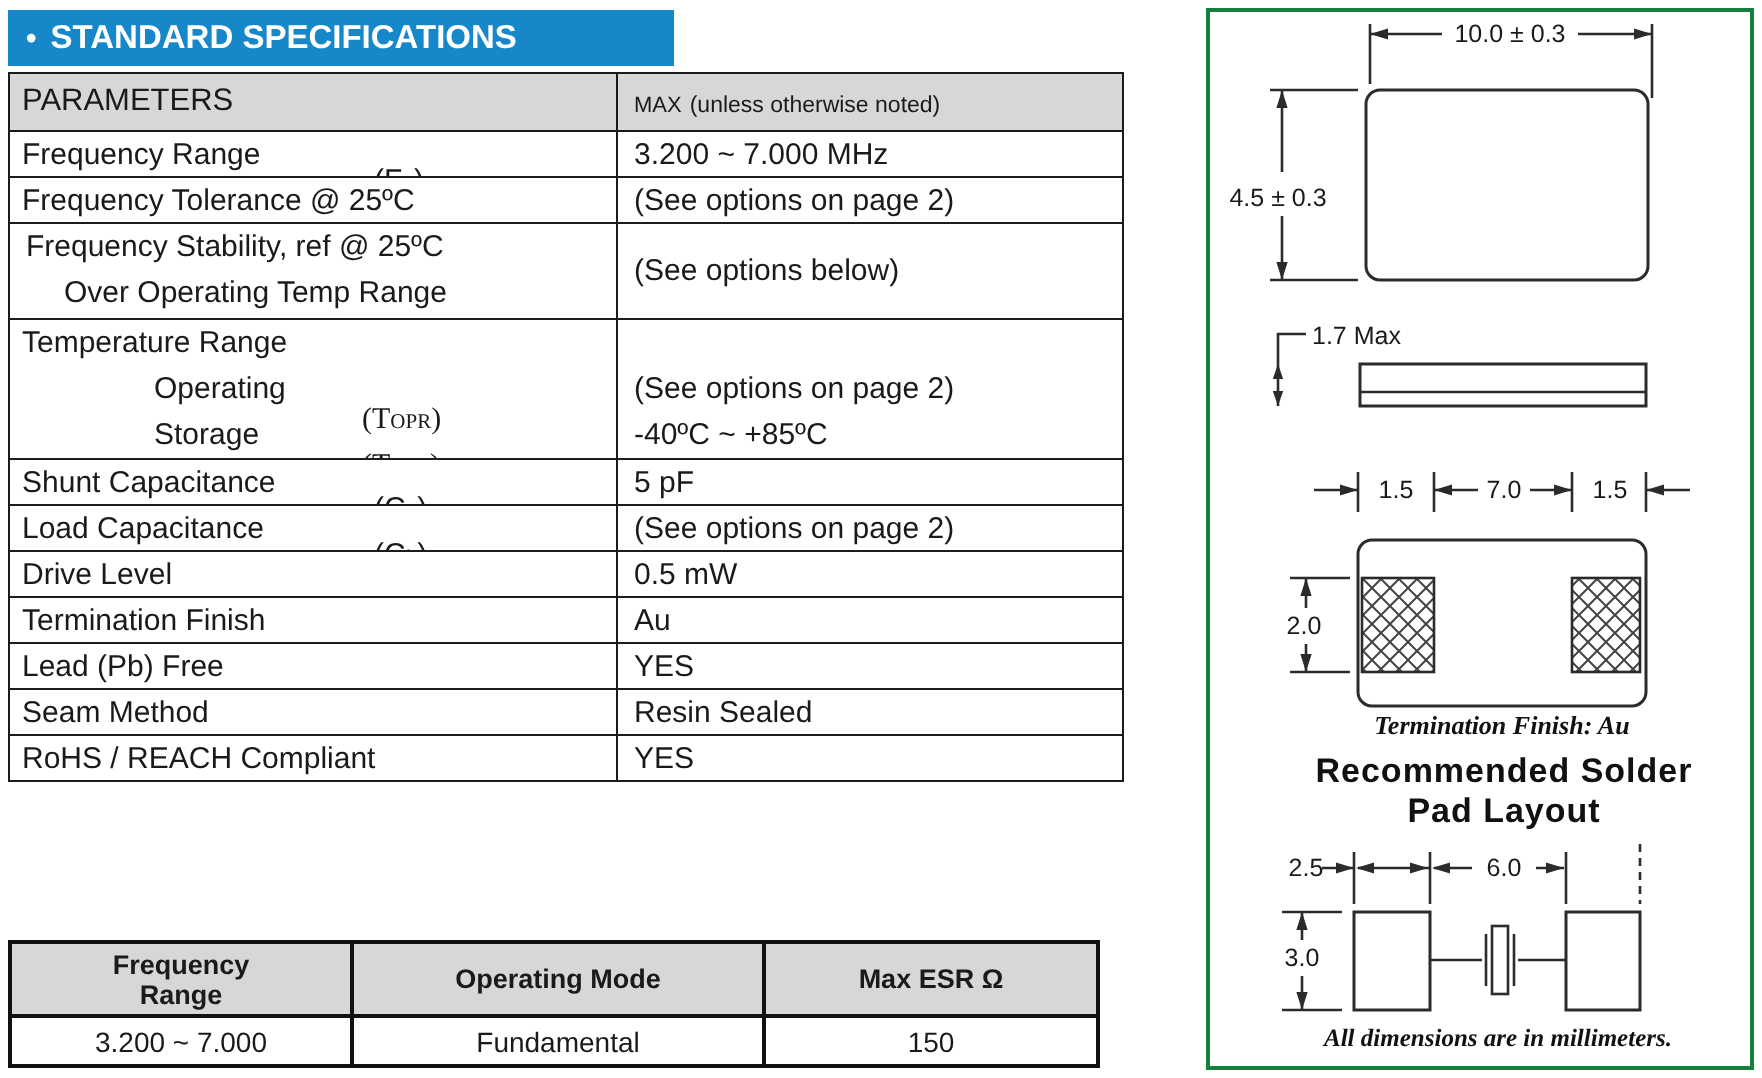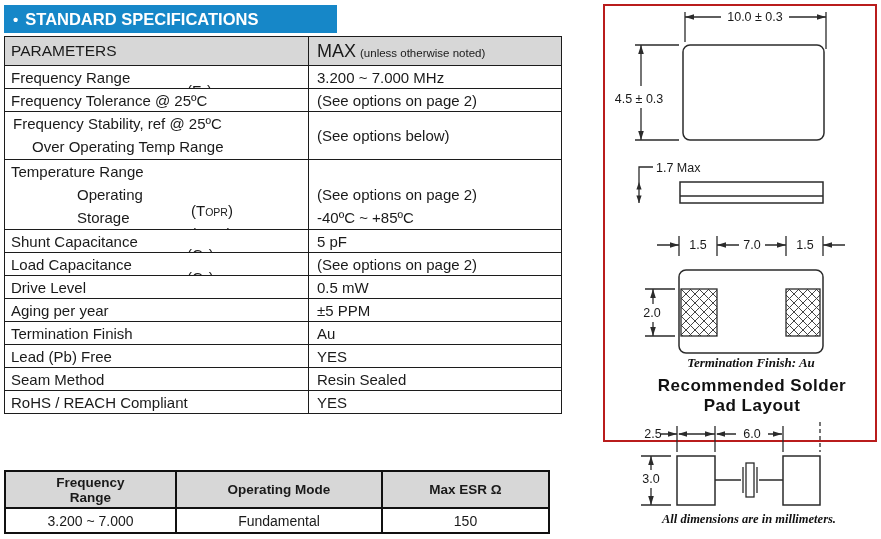--- a/index.html
+++ b/index.html
@@ -14,43 +14,43 @@
 
   
   .spec-wrap{position:absolute;left:4px;top:36px;}
   table.spec{border-collapse:collapse;table-layout:fixed;width:557px;}
   table.spec td{border:1px solid #1c1c1c;font-size:15px;padding:0;
     vertical-align:middle;overflow:hidden;white-space:nowrap;}
   table.spec td.p{padding-left:6px;position:relative;}
   table.spec td.v{padding-left:8px;}
   tr.hdr td{background:#d7d7d7;height:28px;}
   tr.hdr td.p{font-size:15.5px;}
-  tr.hdr .max-main{font-size:18px;}
+  tr.hdr .max-main{font-size:11px;}
   tr.hdr .max-note{font-size:11.5px;margin-left:4px;}
   tr.r{height:23px;}
   td.multi{vertical-align:top;}
   .line{height:23.3px;line-height:23.3px;position:relative;}
   .ind1{padding-left:8px;} .ind2{padding-left:27px;}
   .tind{padding-left:72px;}
   .sym{position:absolute;left:182px;top:0;margin-top:16px;}
-  .sym-t{left:186px;}
+  .sym-t{left:176px;font-family:Liberation Serif, serif;}
   .ss{font-size:10.5px;}
   td.vbot{vertical-align:bottom;padding-bottom:2px;margin-left:36px;}
 
   
   .esr-wrap{position:absolute;left:4px;top:470px;}
   table.esr{border-collapse:collapse;table-layout:fixed;width:544px;}
   table.esr td,table.esr th{border:2px solid #111;text-align:center;padding:0;}
   table.esr th{background:#d7d7d7;font-size:13.5px;height:35px;font-weight:bold;}
   table.esr td{font-size:14px;height:23px;margin-left:16px;}
   th .wrapbox{display:inline-block;width:82px;line-height:15px;}
 
   
-  .panel{position:absolute;left:603px;top:4px;width:274px;height:438px;
-    border:2px solid #b91c1c;background:#fff;box-sizing:border-box;}
+  .panel{position:absolute;left:603px;top:4px;width:274px;height:531px;
+    border:2px solid #15803d;background:#fff;box-sizing:border-box;}
   .panel svg{display:block;}
   .ln{stroke:#2b2b2b;stroke-width:1.3;fill:none;}
   .shape{stroke:#2b2b2b;stroke-width:1.5;fill:none;}
   .ah{fill:#2b2b2b;stroke:none;}
   .dim{font-family:"Liberation Sans",sans-serif;font-size:12.5px;fill:#1a1a1a;
        text-anchor:middle;}
   .dim-start{text-anchor:start;}
   .note-serif{font-family:"Liberation Serif",serif;font-weight:bold;
        font-style:italic;font-size:13px;fill:#111;text-anchor:middle;}
   .big-title{font-family:"Liberation Sans",sans-serif;font-weight:bold;
@@ -116,24 +116,20 @@
   <tr class="r">
     <td class="p"><span>Load Capacitance</span>
       <span class="sym"><span>(C</span><span class="ss">L</span><span>)</span></span></td>
     <td class="v">(See options on page 2)</td>
   </tr>
   <tr class="r">
     <td class="p">Drive Level</td>
     <td class="v">0.5 mW</td>
   </tr>
   <tr class="r">
-    <td class="p">Aging per year</td>
-    <td class="v">±5 PPM</td>
-  </tr>
-  <tr class="r">
     <td class="p">Termination Finish</td>
     <td class="v">Au</td>
   </tr>
   <tr class="r">
     <td class="p">Lead (Pb) Free</td>
     <td class="v">YES</td>
   </tr>
   <tr class="r">
     <td class="p">Seam Method</td>
     <td class="v">Resin Sealed</td>

